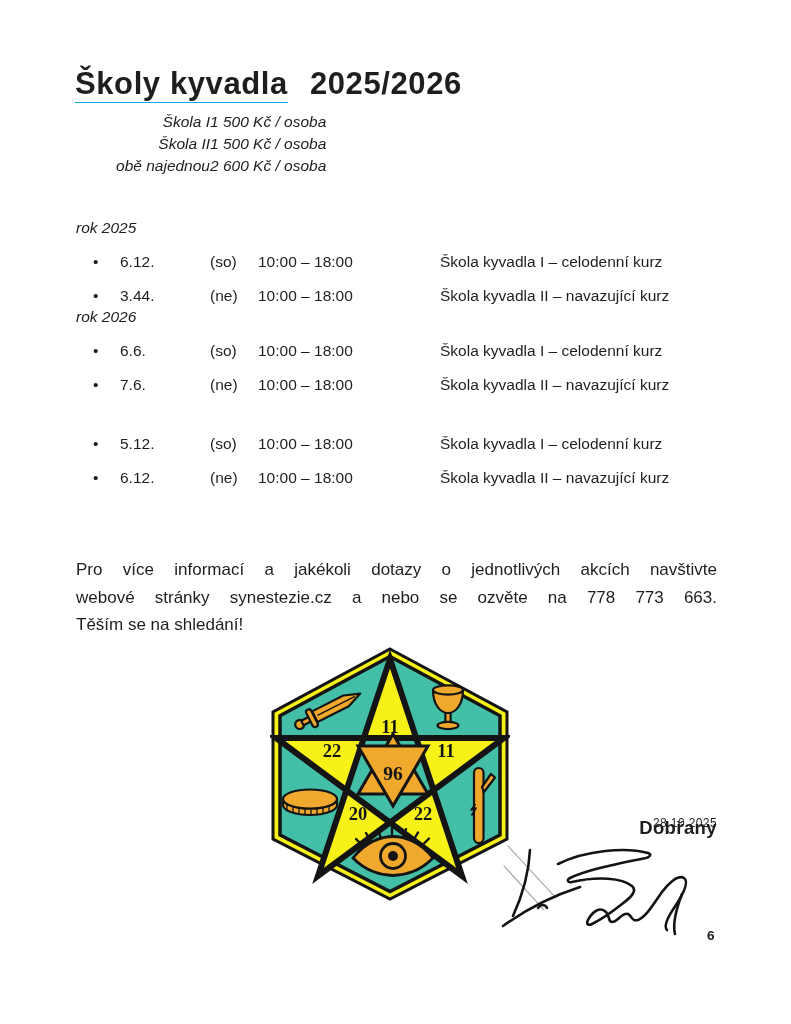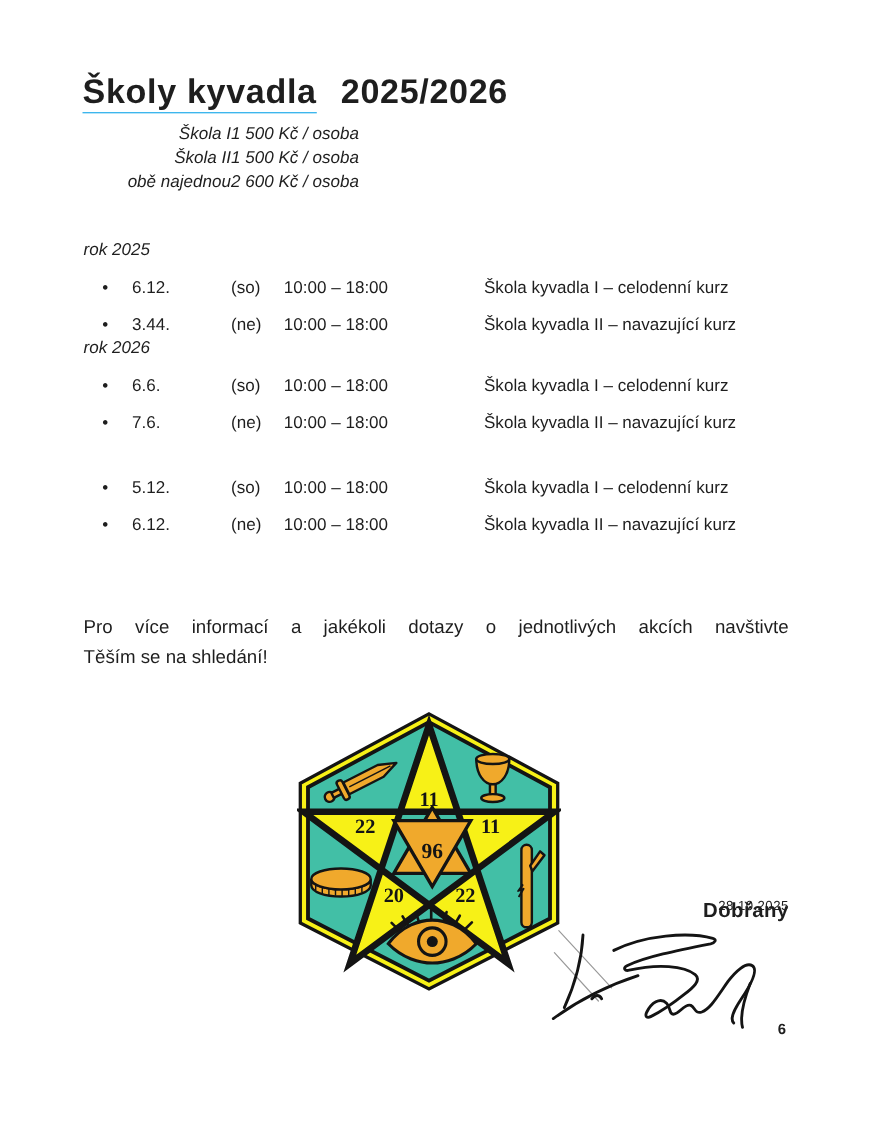--- a/index.html
+++ b/index.html
@@ -105,20 +105,21 @@
       <span class="bullet">•</span>
       <span>6.12.</span>
       <span>(ne)</span>
       <span>10:00 – 18:00</span>
       <span>Škola kyvadla II – navazující kurz</span>
     </div>
   </div>
 
   <div class="paragraph">
     <div class="para-line">Pro více informací a jakékoli dotazy o jednotlivých akcích navštivte</div>
+    <div class="para-line">webové stránky synestezie.cz a nebo se ozvěte na 778 773 663.</div>
     <div class="para-line last">Těším se na shledání!</div>
   </div>
 
   <svg class="logo" viewBox="0 0 240 256" xmlns="http://www.w3.org/2000/svg">
 
     <polygon points="120,3 237,66 237,193 120,253 3,193 3,66" fill="#F7F117" stroke="#141414" stroke-width="3"></polygon>
     <polygon points="120,10.5 230,69.7 230,189 120,245.5 10,189 10,69.7" fill="#42BFA6" stroke="#141414" stroke-width="3.5"></polygon>
 
     <path d="M120,13 L192,230 L6,92 L234,92 L48,230 Z" fill="#F7F117" fill-rule="evenodd" stroke="#141414" stroke-width="6" stroke-linejoin="miter"></path>
 

